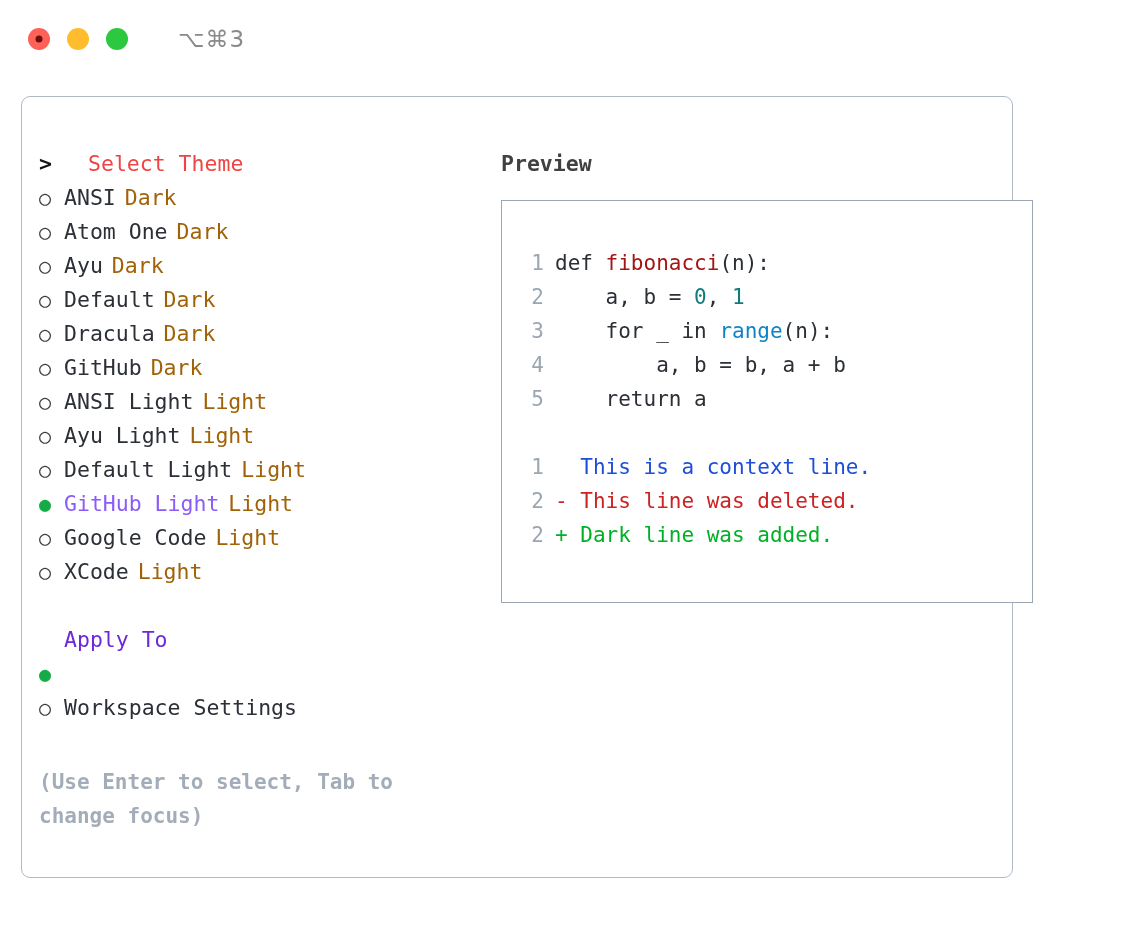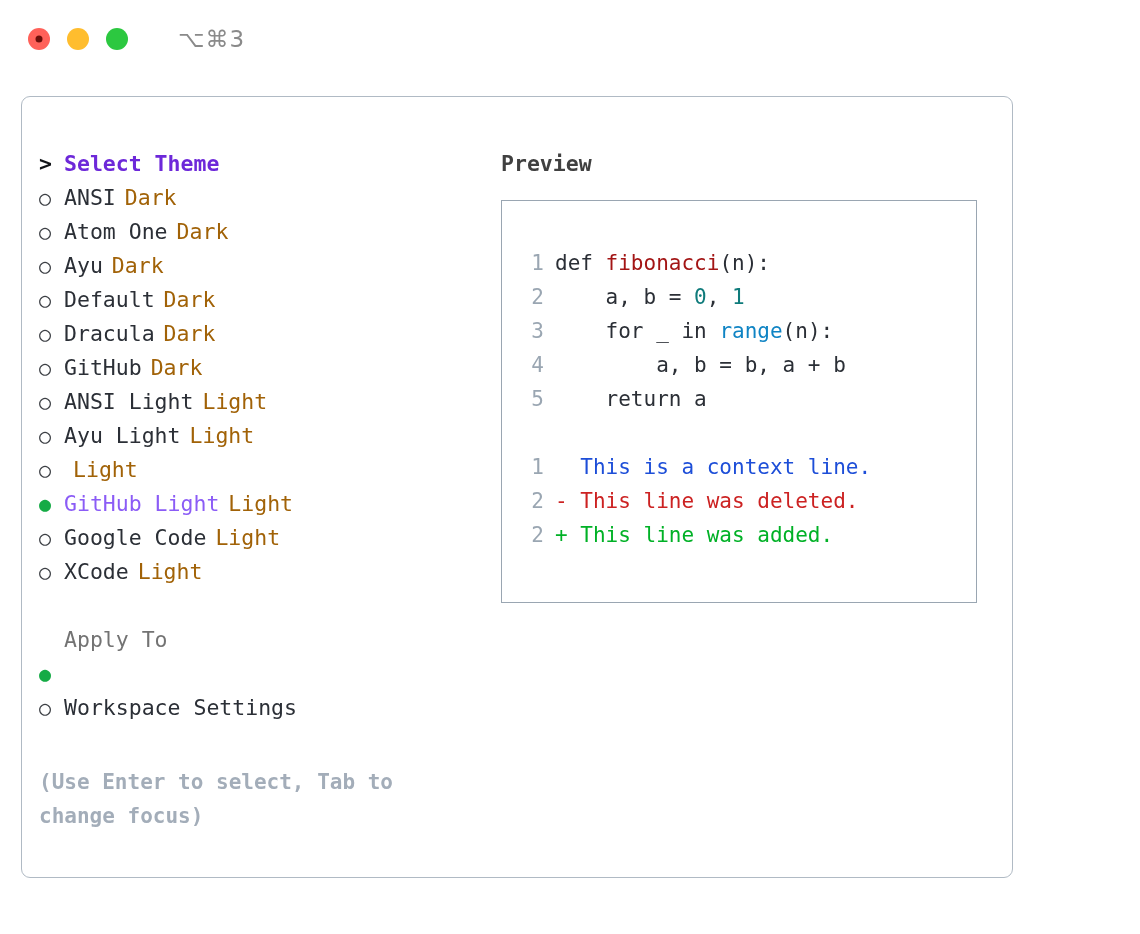--- a/index.html
+++ b/index.html
@@ -106,30 +106,31 @@
   }
   .marker.caret {
     color: #111418;
     font-weight: bold;
     font-size: 21.5px;
   }
   .marker.dot-filled { color: #15ab45; font-size: 20px; }
   .label { color: #2b2f36; }
   .label.selected { color: #8b5cf6; }
   .label.header {
-    color: #6d28d9;
-    font-weight: bold;
+    color: #ef4444;
+    font-weight: normal;
+    margin-left: 24px;
   }
   .variant {
     color: #a16207;
     margin-left: 9px;
   }
   .section-gap { height: 34px; }
   .apply-label {
-    color: #737373;
+    color: #6d28d9;
     font-size: 21.5px;
   }
   .hint {
     position: absolute;
     left: 17px;
     top: 668px;
     width: 420px;
     font-size: 21px;
     line-height: 34px;
     color: #a3adb9;
@@ -144,21 +145,21 @@
     width: 480px;
   }
   .preview-title {
     font-size: 21.5px;
     font-weight: bold;
     color: #404040;
     line-height: 34px;
   }
   .preview-box {
     margin-top: 19px;
-    width: 476px;
+    width: 532px;
     height: 403px;
     border: 1px solid #9aa6b2;
     box-sizing: border-box;
     background: #ffffff;
     padding-top: 45px;
     padding-left: 20px;
   }
   .code-line {
     font-size: 21px;
     line-height: 34px;
@@ -206,21 +207,21 @@
 
         <div id="theme-rows">
             <div class="row"><span class="marker">○</span><span class="label">ANSI</span><span class="variant">Dark</span></div>
             <div class="row"><span class="marker">○</span><span class="label">Atom One</span><span class="variant">Dark</span></div>
             <div class="row"><span class="marker">○</span><span class="label">Ayu</span><span class="variant">Dark</span></div>
             <div class="row"><span class="marker">○</span><span class="label">Default</span><span class="variant">Dark</span></div>
             <div class="row"><span class="marker">○</span><span class="label">Dracula</span><span class="variant">Dark</span></div>
             <div class="row"><span class="marker">○</span><span class="label">GitHub</span><span class="variant">Dark</span></div>
             <div class="row"><span class="marker">○</span><span class="label">ANSI Light</span><span class="variant">Light</span></div>
             <div class="row"><span class="marker">○</span><span class="label">Ayu Light</span><span class="variant">Light</span></div>
-            <div class="row"><span class="marker">○</span><span class="variant">Light</span></div>
+            <div class="row"><span class="marker">○</span><span class="label">Default Light</span><span class="variant">Light</span></div>
             <div class="row"><span class="marker dot-filled">●</span><span class="label selected">GitHub Light</span><span class="variant">Light</span></div>
             <div class="row"><span class="marker">○</span><span class="label">Google Code</span><span class="variant">Light</span></div>
             <div class="row"><span class="marker">○</span><span class="label">XCode</span><span class="variant">Light</span></div>
           </div>
 
         <div class="section-gap"></div>
 
         <div class="row">
           <span class="marker"></span>
           <span class="apply-label">Apply To</span>
@@ -242,20 +243,20 @@
               <div class="code-line"><span class="lineno">1</span><span>def </span><span class="tok-fn">fibonacci</span><span>(n):</span></div>
               <div class="code-line"><span class="lineno">2</span><span>    a, b = </span><span class="tok-num">0</span><span>, </span><span class="tok-num">1</span></div>
               <div class="code-line"><span class="lineno">3</span><span>    for _ in </span><span class="tok-call">range</span><span>(n):</span></div>
               <div class="code-line"><span class="lineno">4</span><span>        a, b = b, a + b</span></div>
               <div class="code-line"><span class="lineno">5</span><span>    return a</span></div>
             </div>
           <div class="blank-line"></div>
           <div id="diff-lines">
               <div class="code-line"><span class="lineno">1</span><span class="diff-ctx"> </span><span class="diff-ctx"> This is a context line.</span></div>
               <div class="code-line"><span class="lineno">2</span><span class="diff-del">-</span><span class="diff-del"> This line was deleted.</span></div>
-              <div class="code-line"><span class="lineno">2</span><span class="diff-add">+</span><span class="diff-add"> This line was added.</span></div>
+              <div class="code-line"><span class="lineno">2</span><span class="diff-add">+</span><span class="diff-add"> Dark line was added.</span></div>
             </div>
         </div>
       </div>
 
     </div>
   </div>
 </div>
 
 </body></html>

